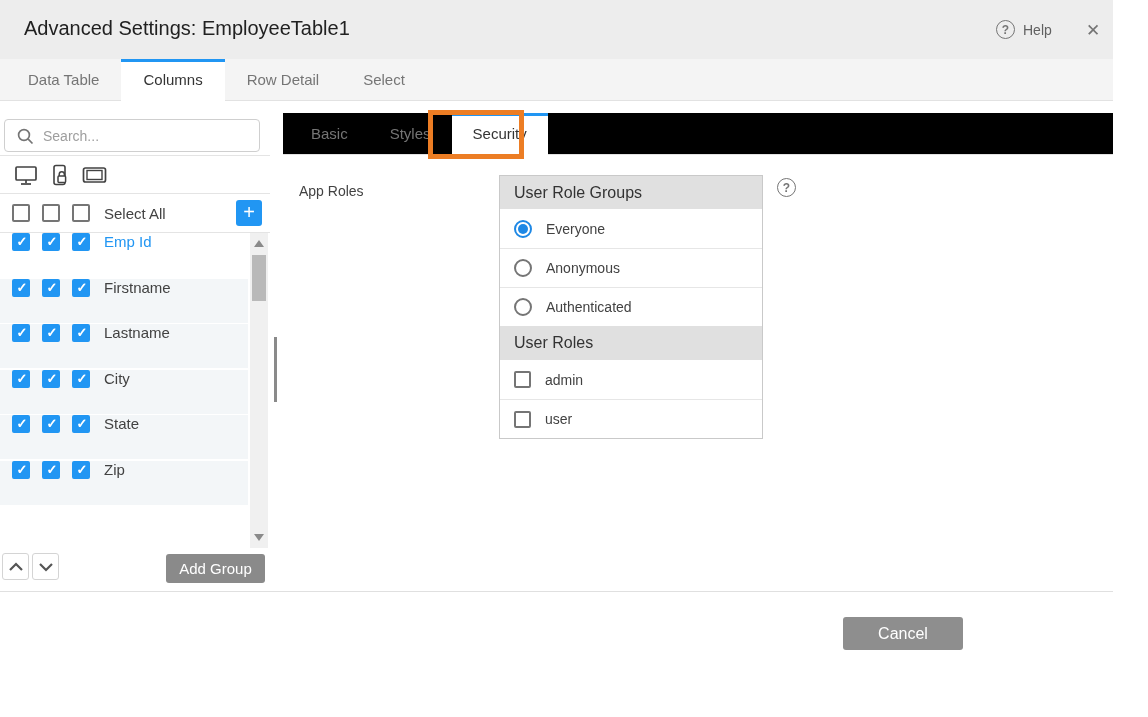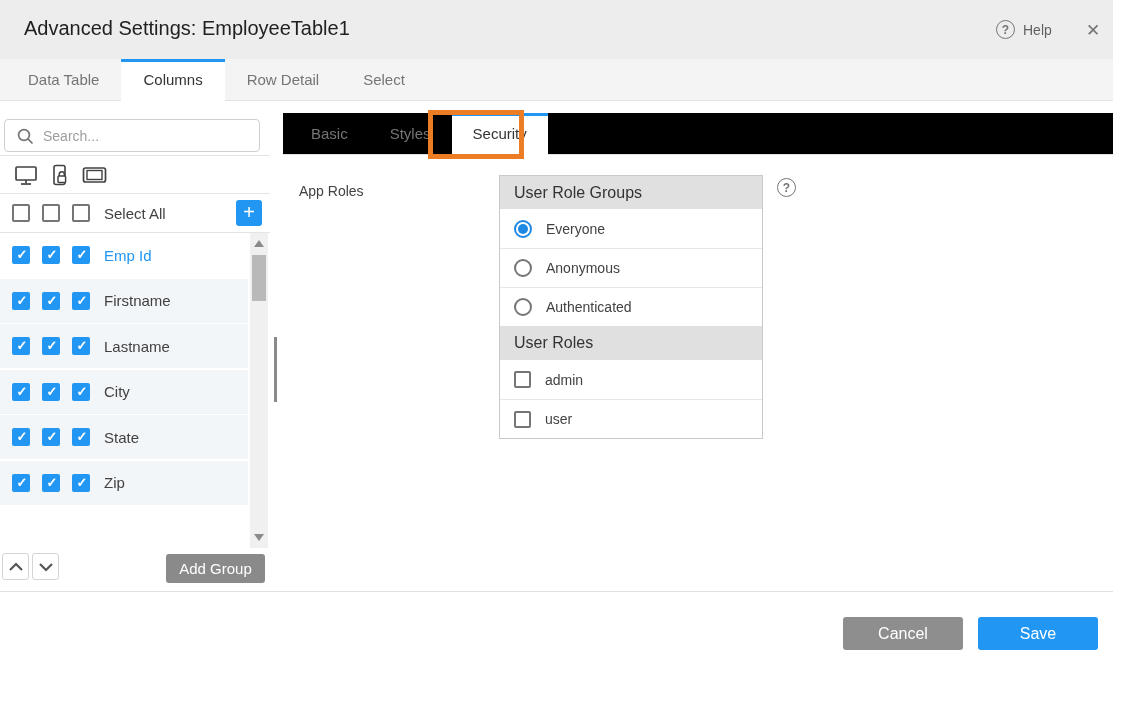--- a/index.html
+++ b/index.html
@@ -38,21 +38,21 @@
   .sep { position:absolute; left:0; width:270px; height:1px; background:#e4e4e4; }
   .devrow { position:absolute; left:0; top:43px; width:270px; height:37px; display:flex; align-items:center; gap:9px; padding-left:13px; }
   .devrow svg { cursor:pointer; }
   .sa-row { position:absolute; left:0; top:81px; width:270px; height:38px; display:flex; align-items:center; }
   .sa-row .cb { margin-left:12px; }
   .sa-label { margin-left:14px; font-size:15px; color:#424242; }
   .plus-btn { position:absolute; left:236px; top:6px; width:26px; height:26px; background:#2196f3; border-radius:3px;
               color:#fff; font-size:20px; line-height:24px; text-align:center; cursor:pointer; }
 
   .collist { position:absolute; left:0; top:120px; width:248px; }
-  .col-row { height:44px; margin-bottom:1.5px; background:#f3f6f8; display:flex; align-items:center; cursor:pointer; }
+  .col-row { height:44px; margin-bottom:1.5px; background:#f3f6f8; display:flex; cursor:pointer; }
   .col-row.selected { background:#fff; }
   .col-row .cb { margin-left:12px; }
   .col-label { margin-left:14px; font-size:15px; color:#424242; }
   .col-row.selected .col-label { color:#2196f3; }
 
   
   .cb { width:18px; height:18px; border:2px solid #757575; border-radius:2px; background:#fff; flex:0 0 auto; position:relative; }
   .cb.checked { background:#2196f3; border-color:#2196f3; }
   .cb.checked::after { content:"\2713"; position:absolute; left:2.5px; top:-1px; color:#fff; font-size:13px; font-weight:bold; }
   .radio { width:18px; height:18px; border:2px solid #757575; border-radius:50%; background:#fff; flex:0 0 auto; position:relative; }
@@ -255,15 +255,14 @@
       <span class="opt-label">user</span>
     </div>
   </div>
 
   <div class="panel-help">
     <span class="qicon">?</span>
   </div>
 
   <div class="bottom-sep"></div>
   <button class="btn btn-cancel">Cancel</button>
-  <button class="btn btn-save">Save</button>
 
 </div>
 
 </body></html>

